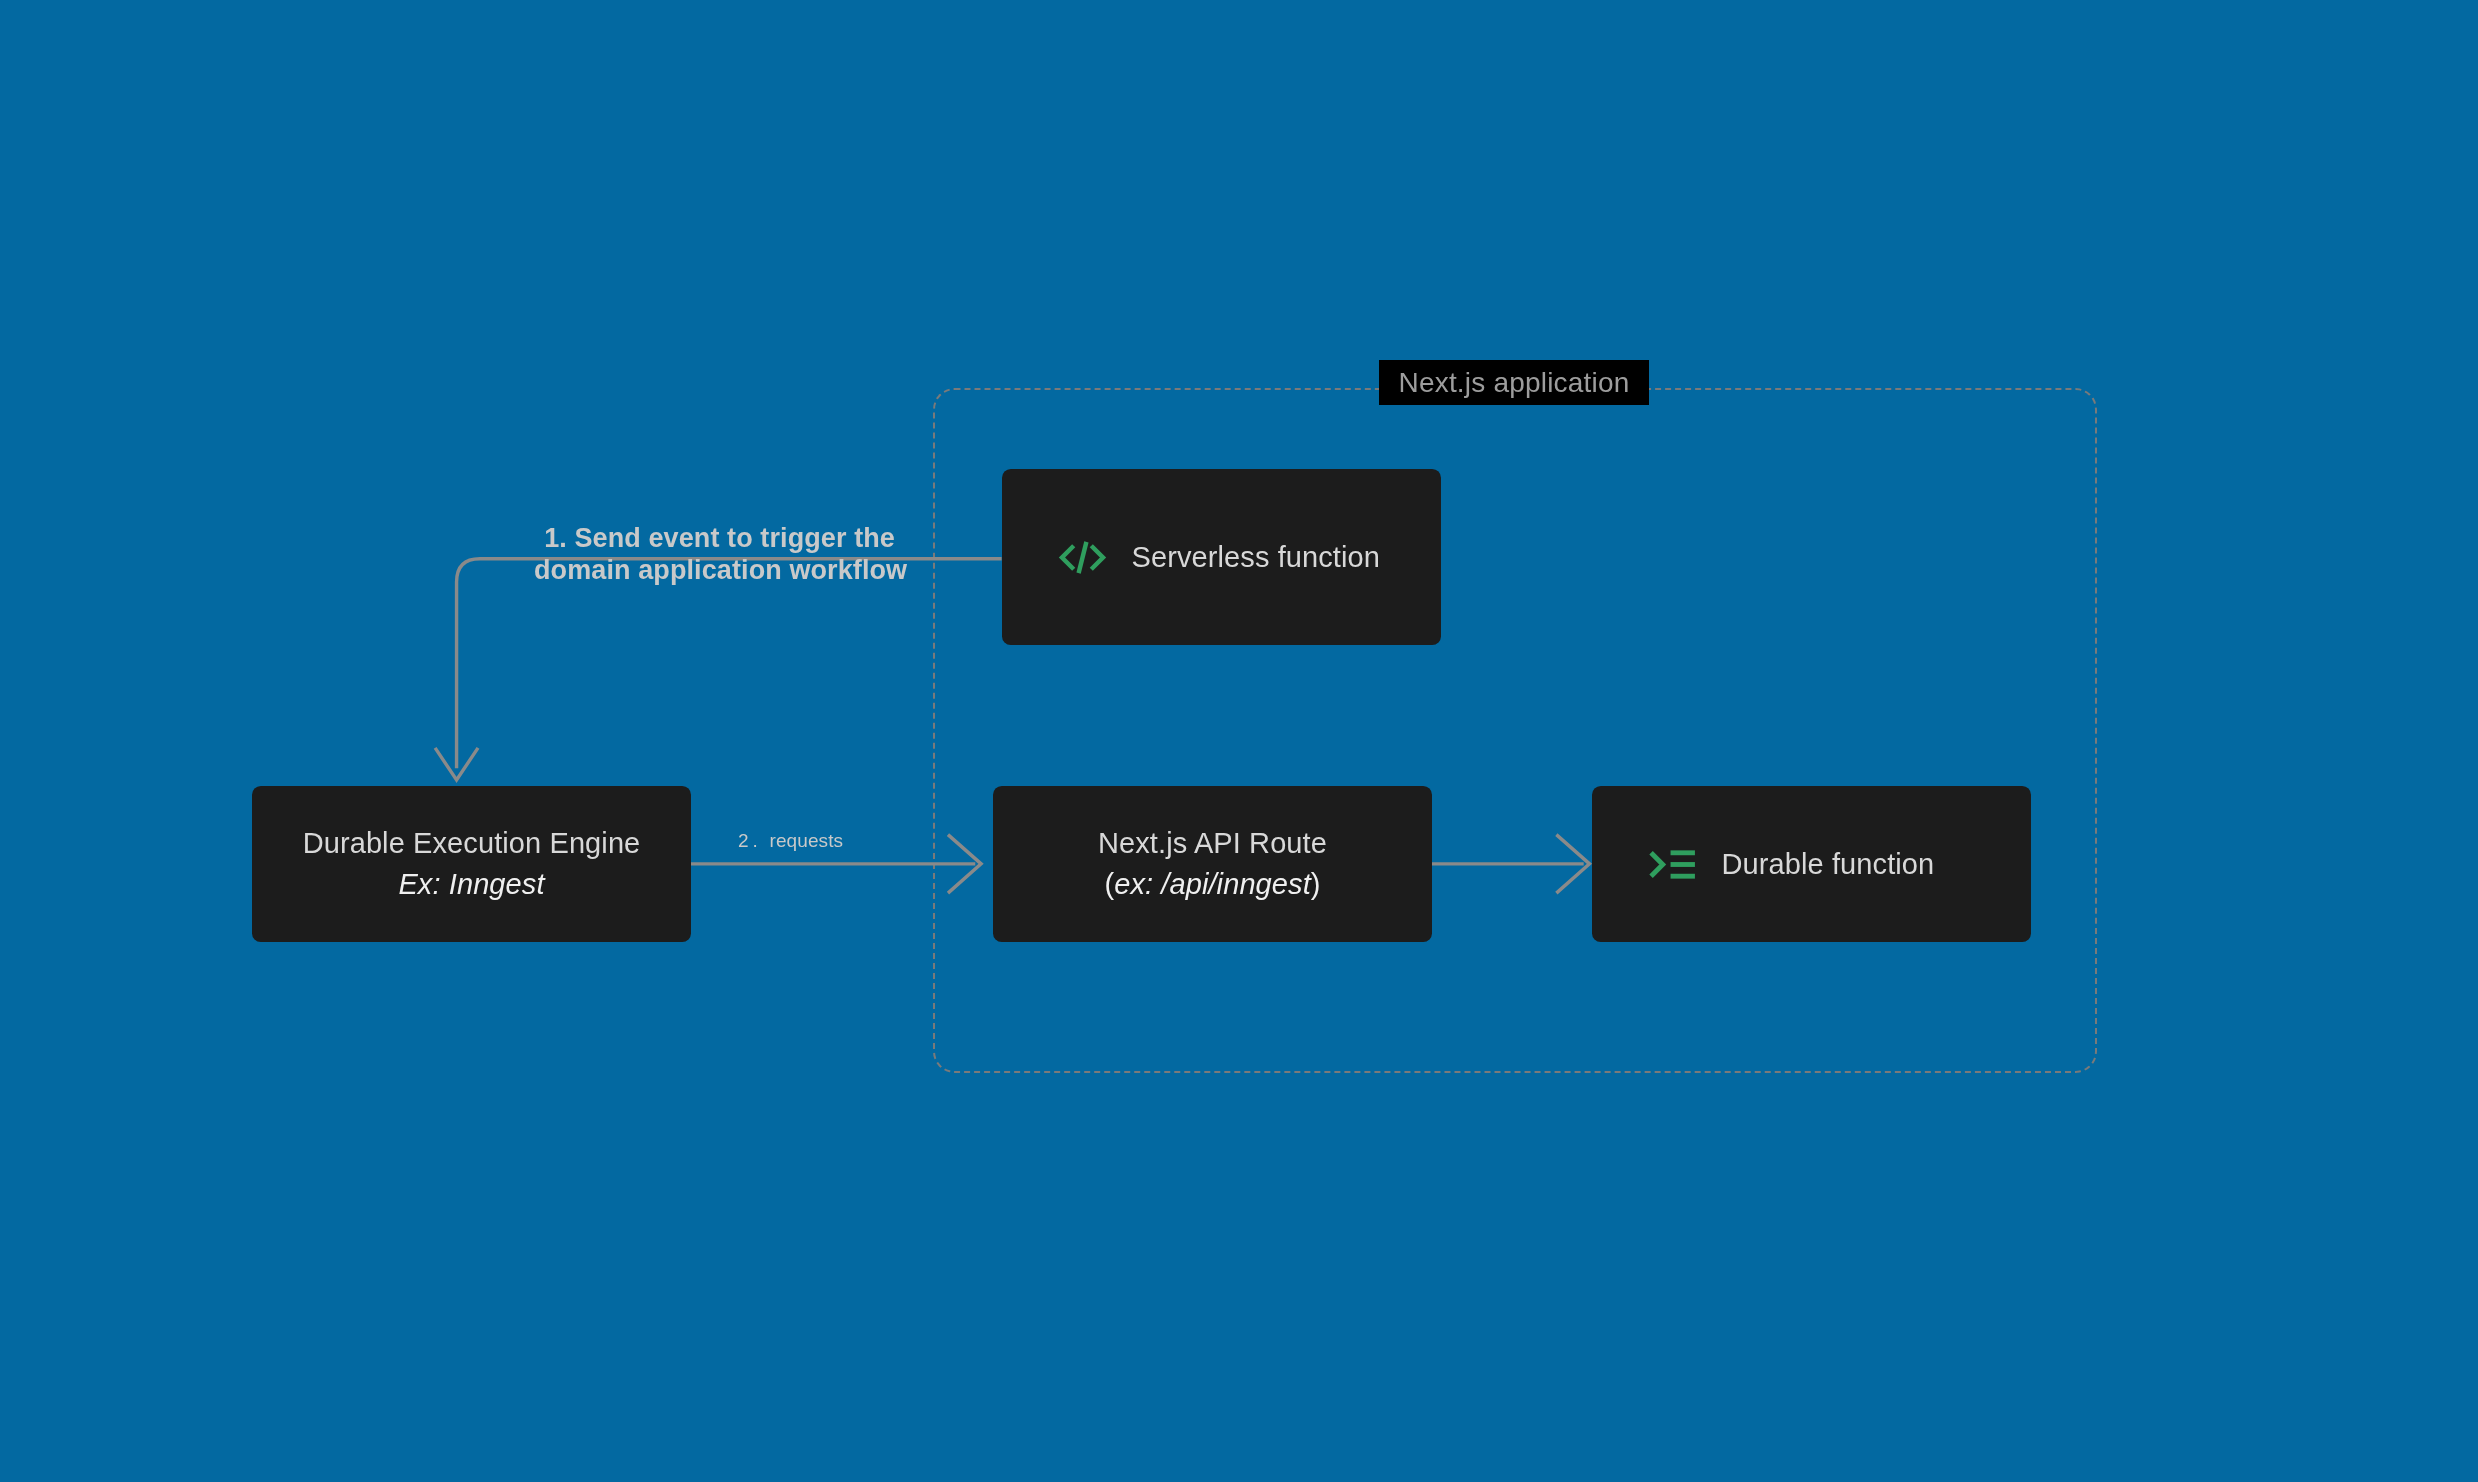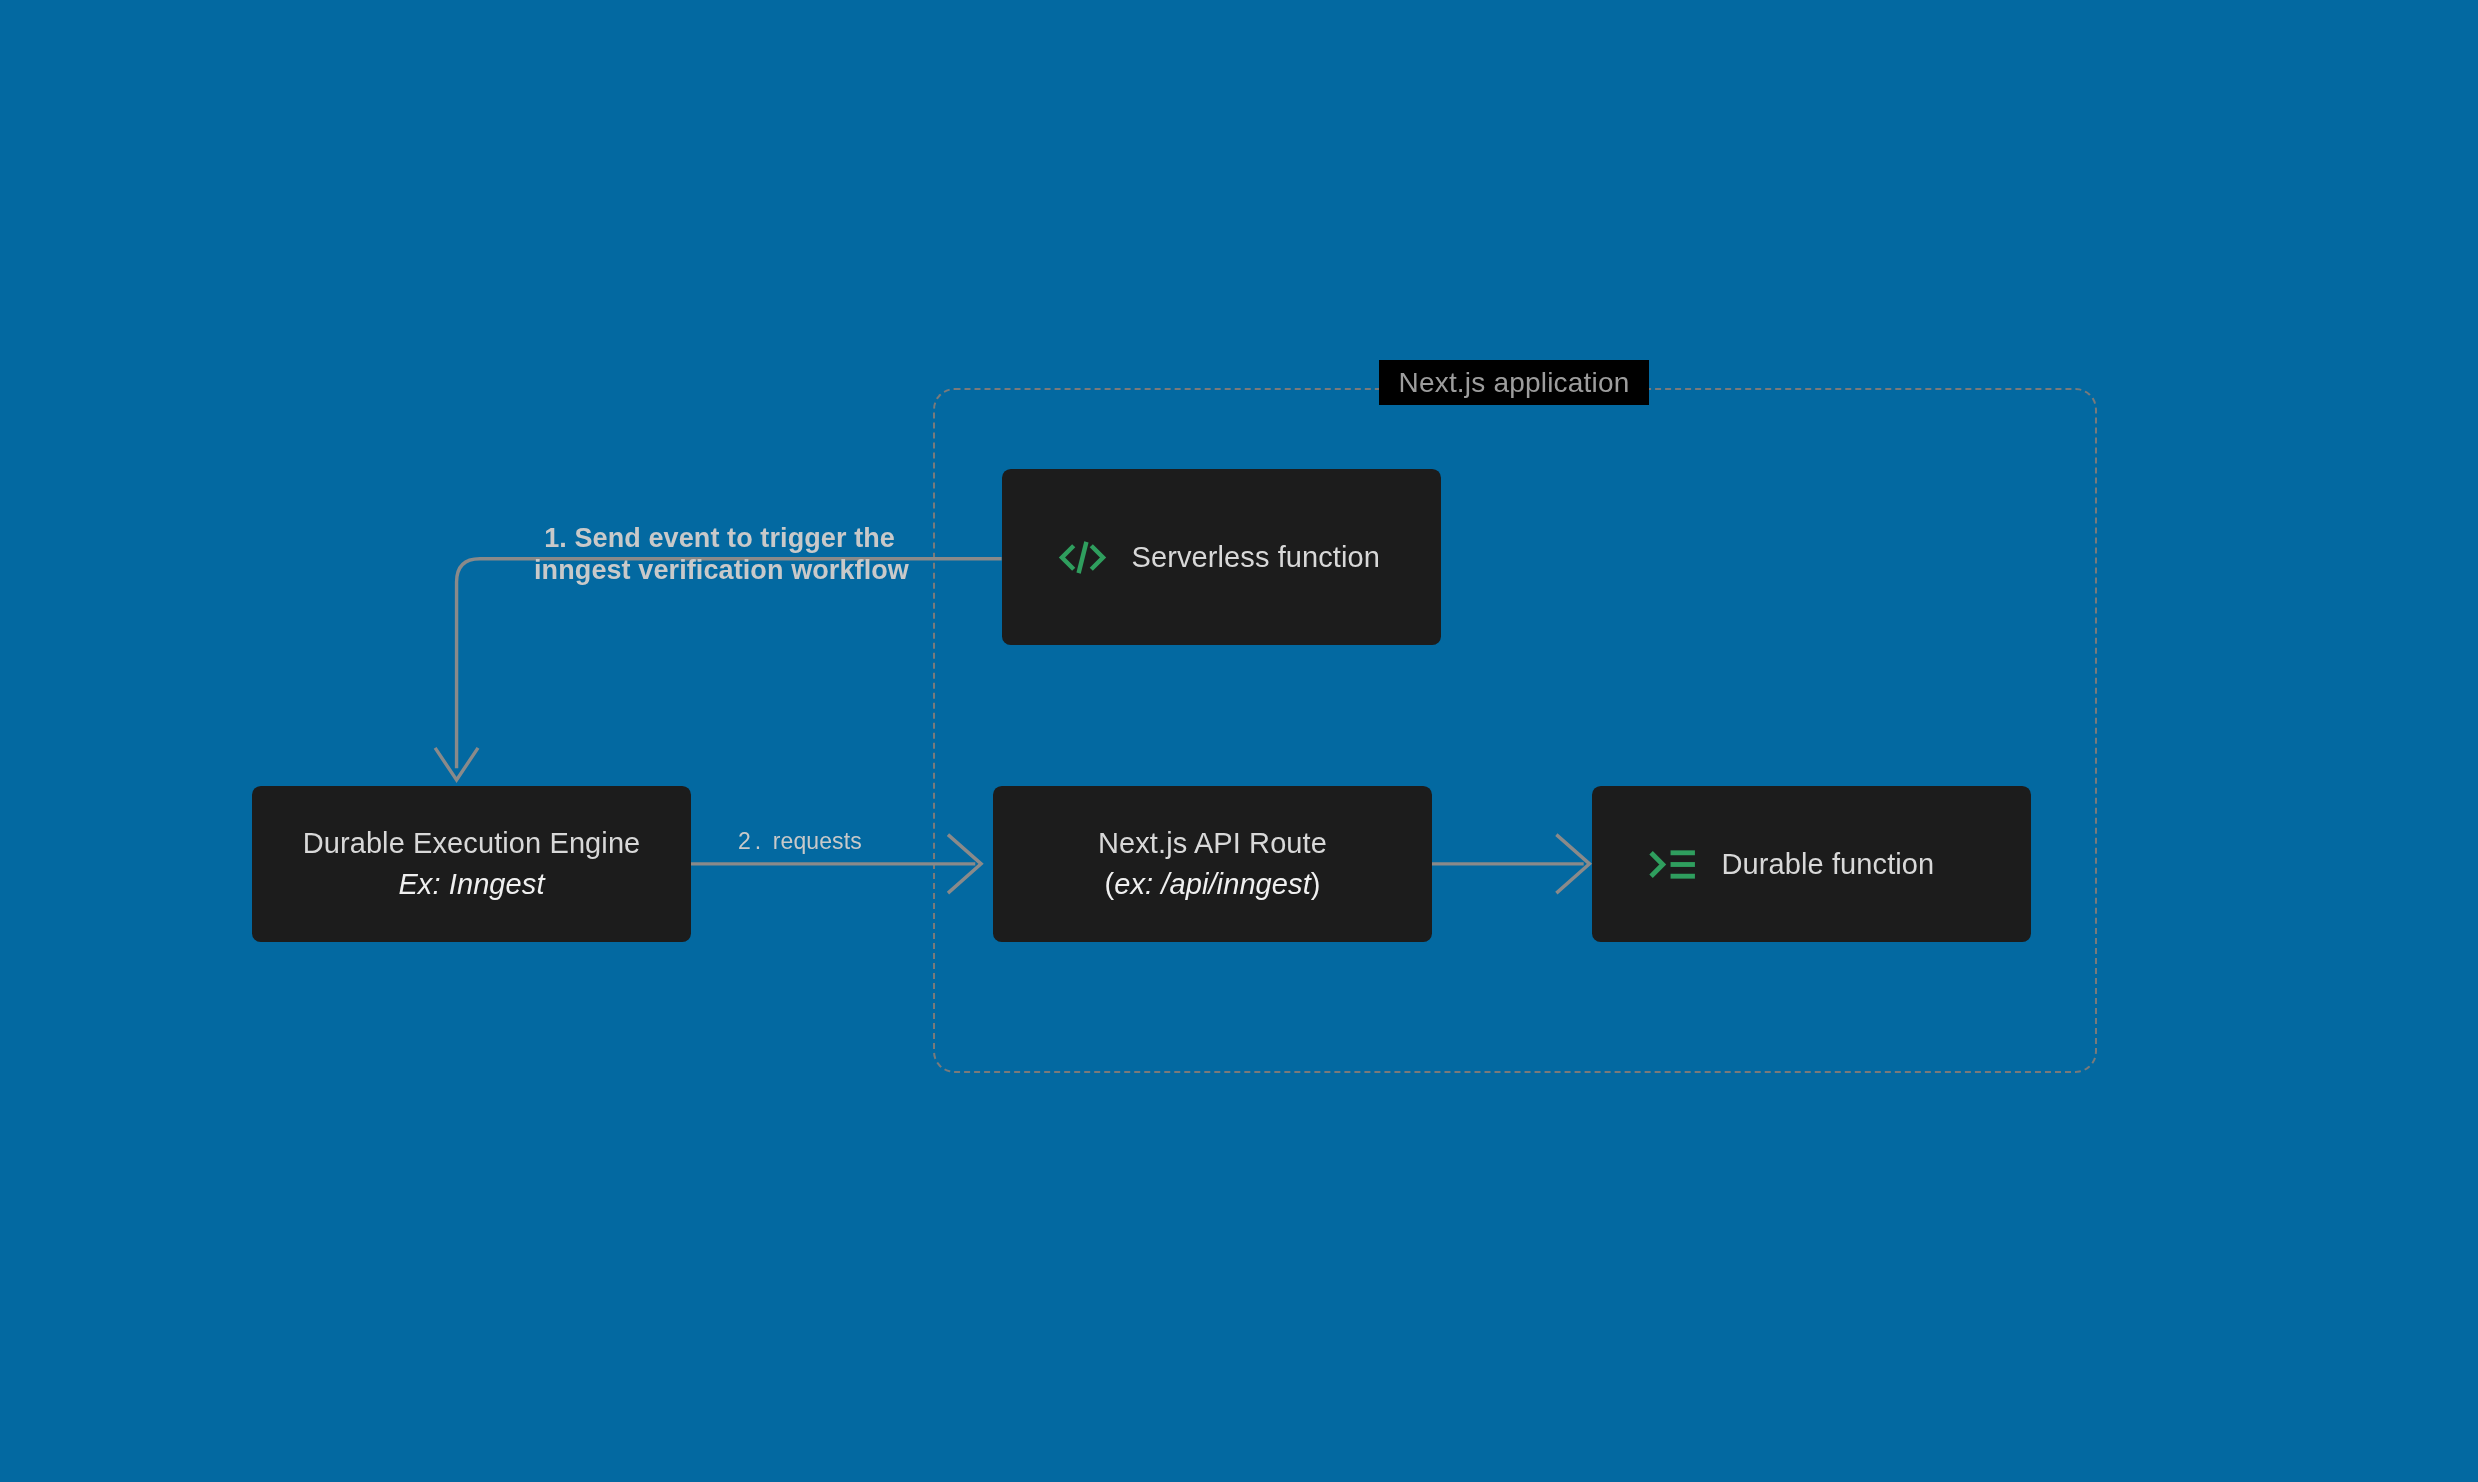--- a/index.html
+++ b/index.html
@@ -123,21 +123,21 @@
     width: 361px;
     text-align: right;
   }
   #label-step1 .lbl-line { display: block; }
   #label-step2 {
     left: 738px;
     top: 825px;
     width: 166px;
     text-align: left;
     font-weight: 400;
-    font-size: 23px;
+    font-size: 19px;
   }
   #label-step2 .num { font-weight: 400; letter-spacing: 3.9px; }
 
   
   #wires {
     position: absolute;
     left: 0;
     top: 0;
     width: 2478px;
     height: 1482px;
@@ -159,21 +159,21 @@
 
     <line x1="708" y1="886" x2="1000" y2="886" stroke="#8a8a8a" stroke-width="3.5"></line>
     <polyline points="972,856 1006,886 972,916" fill="none" stroke="#8a8a8a" stroke-width="3.5" stroke-linecap="butt" stroke-linejoin="miter"></polyline>
 
     <line x1="1468" y1="886" x2="1624" y2="886" stroke="#8a8a8a" stroke-width="3.5"></line>
     <polyline points="1596,856 1630,886 1596,916" fill="none" stroke="#8a8a8a" stroke-width="3.5" stroke-linecap="butt" stroke-linejoin="miter"></polyline>
   </svg>
 
   <div class="edge-label" id="label-step1">
     <span class="lbl-line">1. Send event to trigger the</span>
-    <span class="lbl-line">inngest verification workflow</span>
+    <span class="lbl-line">domain application workflow</span>
   </div>
 
   <div class="edge-label" id="label-step2">
     <span class="num">2.</span><span style="padding-left:7.8px;">requests</span>
   </div>
 
   <div class="node" id="node-serverless">
     <div class="row">
       <span class="icon-slot">
         <svg width="49" height="41" viewBox="0 0 50 42" xmlns="http://www.w3.org/2000/svg">

